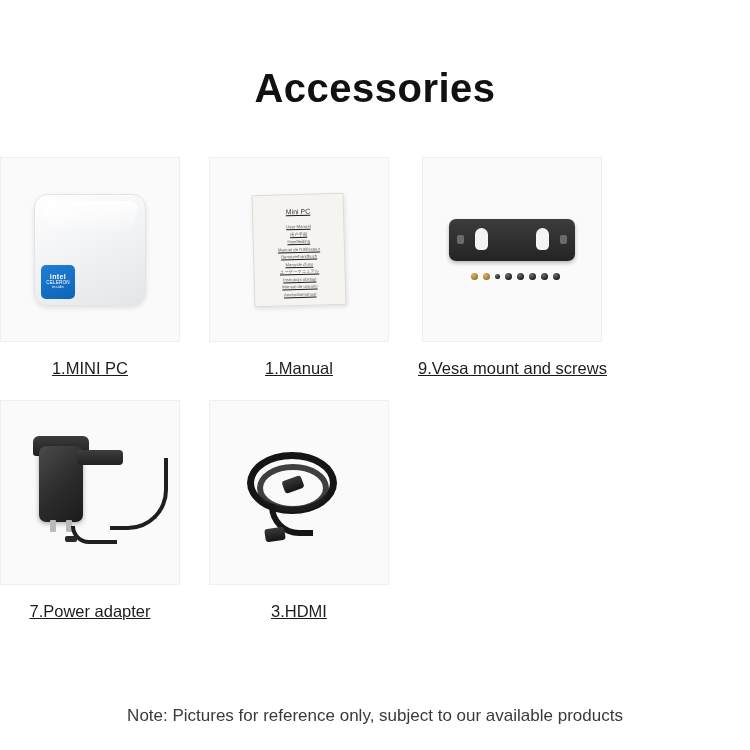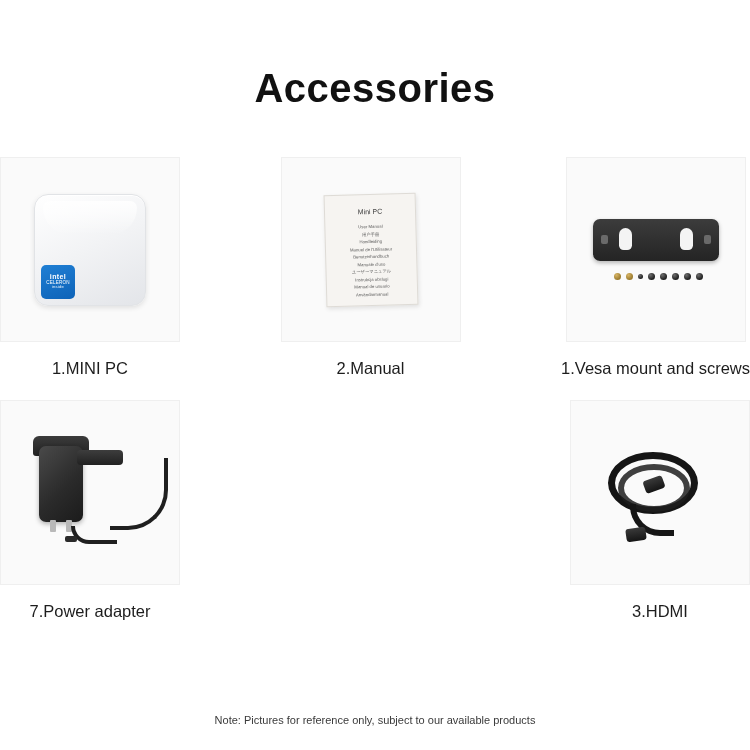--- a/index.html
+++ b/index.html
@@ -22,22 +22,23 @@
     font-weight: bold;
     letter-spacing: 0.5px;
     margin: 0;
     padding-top: 66px;
     color: #111111;
   }
 
   
   .row {
     display: flex;
-    justify-content: space-between;
-    gap: 16px;
+    justify-content: flex-start;
+    gap: 29px;
+    text-decoration: underline;
   }
   .row-1 { margin-top: 46px; }
   .row-2 { margin-top: 22px; }
 
   .cell {
     display: flex;
     flex-direction: column;
     align-items: center;
   }
   .card {
@@ -274,21 +275,21 @@
   }
   .hdmi-plug.pl1 { left: 26px; top: 90px; transform: rotate(-8deg); }
   .hdmi-plug.pl2 { left: 44px; top: 40px; transform: rotate(-20deg); }
 
   
   .note {
     position: absolute;
     left: 0; right: 0;
     bottom: 24px;
     text-align: center;
-    font-size: 11px;
+    font-size: 17px;
     color: #3a3a3a;
   }
 </style>
 </head>
 <body>
 
 <div class="page">
 
   <h1 class="title">Accessories</h1>
 
@@ -316,21 +317,21 @@
           <div class="m-line">Handleiding</div>
           <div class="m-line">Manuel de l'Utilisateur</div>
           <div class="m-line">Benutzerhandbuch</div>
           <div class="m-line">Manuale d'uso</div>
           <div class="m-line">ユーザーマニュアル</div>
           <div class="m-line">Instrukcja obslugi</div>
           <div class="m-line">Manual de usuario</div>
           <div class="m-line">Användarmanual</div>
         </div>
       </div>
-      <div class="caption">2.Manual</div>
+      <div class="caption">1.Manual</div>
     </div>
 
     <div class="cell">
       <div class="card">
         <div class="vesa-wrap">
           <div class="vesa-plate">
             <div class="vesa-hole h1"></div>
             <div class="vesa-hole h2"></div>
             <div class="vesa-slot s1"></div>
             <div class="vesa-slot s2"></div>
@@ -340,21 +341,21 @@
             <span class="screw gold"></span>
             <span class="screw small"></span>
             <span class="screw"></span>
             <span class="screw"></span>
             <span class="screw"></span>
             <span class="screw"></span>
             <span class="screw"></span>
           </div>
         </div>
       </div>
-      <div class="caption">1.Vesa mount and screws</div>
+      <div class="caption">9.Vesa mount and screws</div>
     </div>
 
   </div>
 
   <div class="row row-2">
 
     <div class="cell">
       <div class="card">
         <div class="adapter">
           <div class="adapter-top"></div>

